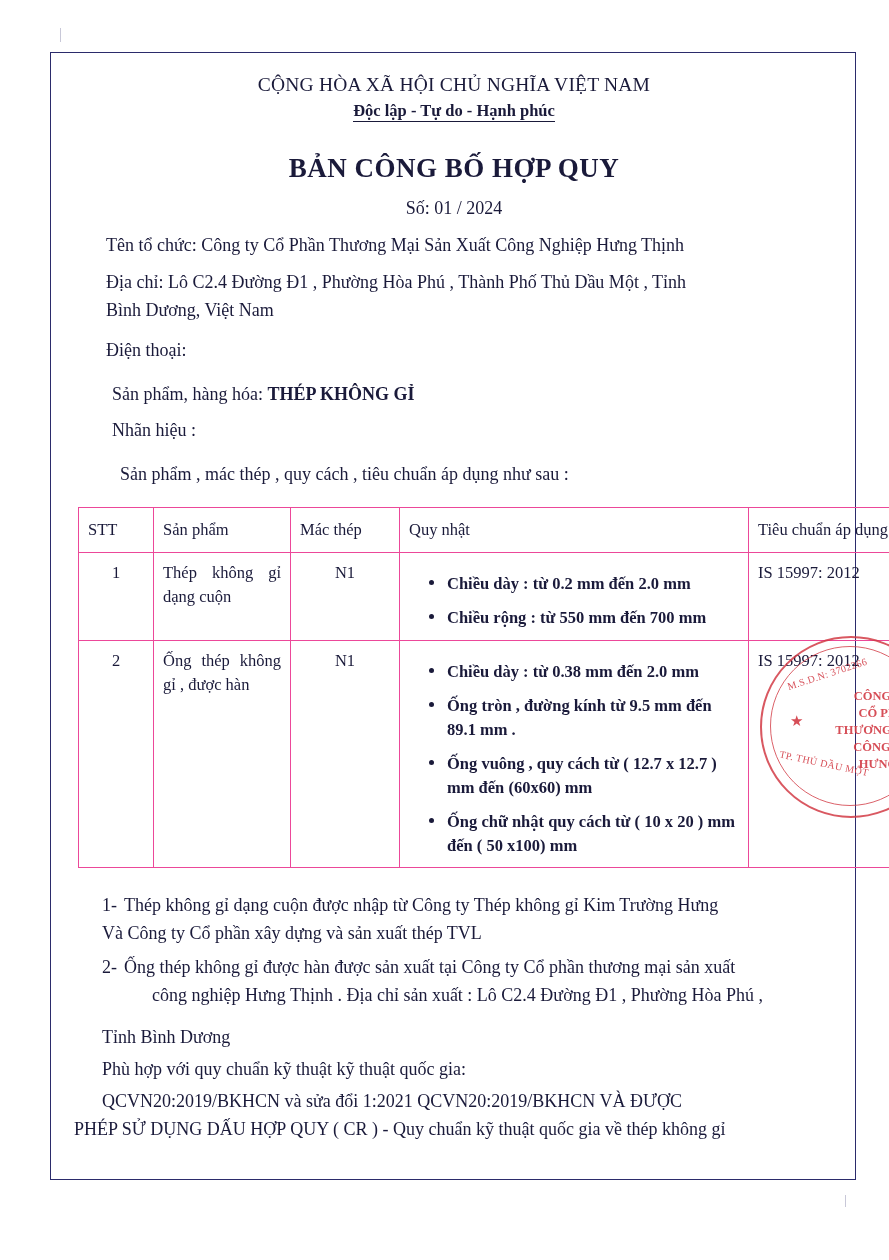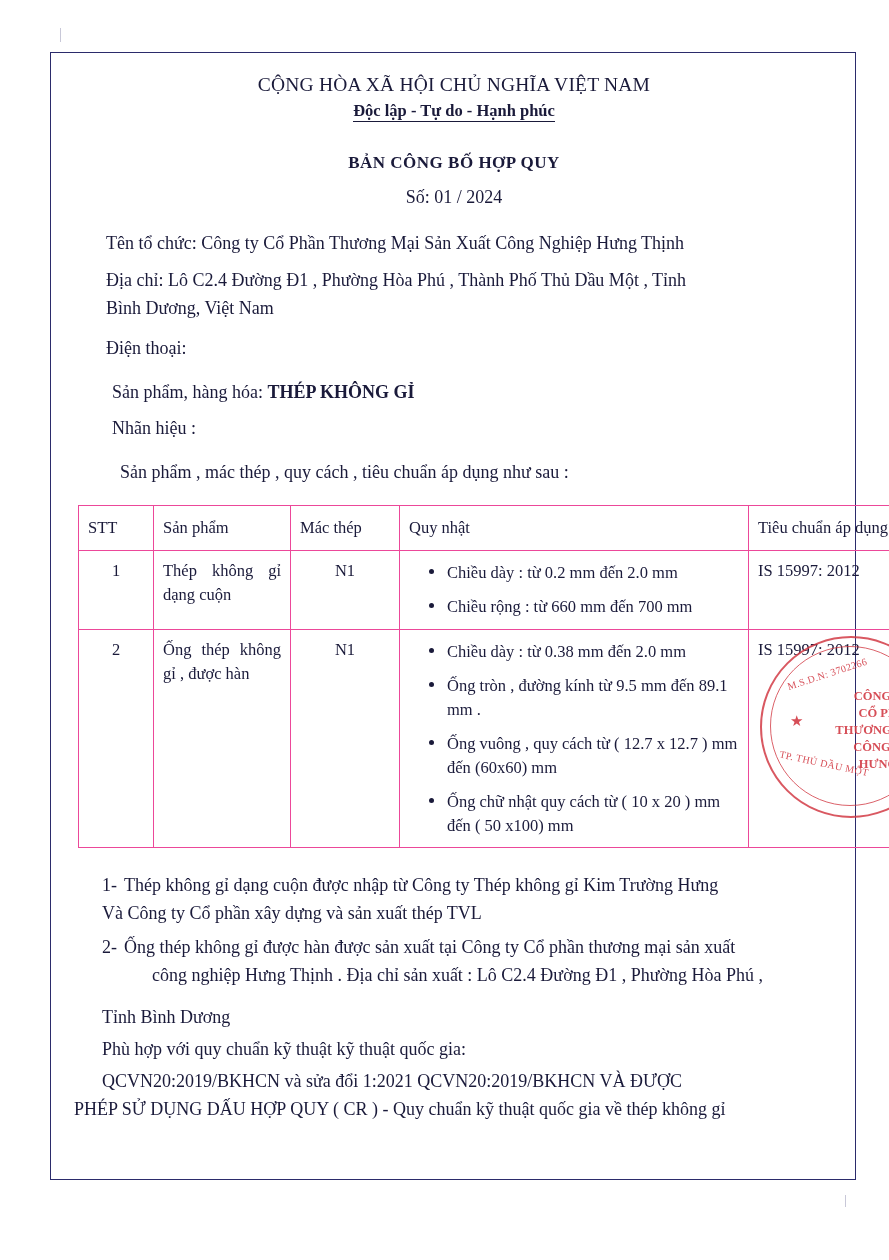--- a/index.html
+++ b/index.html
@@ -47,32 +47,32 @@
     font-weight: bold;
     font-size: 16.5px;
     margin-top: 5px;
   }
   .nation-sub span {
     border-bottom: 1px solid #1a1a3a;
     padding-bottom: 1px;
   }
   .doc-title {
     font-weight: bold;
-    font-size: 17px;
+    font-size: 27px;
     margin-top: 32px;
     letter-spacing: 0.5px;
   }
   .doc-number {
     font-size: 18px;
     margin-top: 14px;
   }
   .para {
     font-size: 18px;
     line-height: 1.55;
-    margin-top: 22px;
+    margin-top: 13px;
     text-align: left;
   }
   .para.indent1 { padding-left: 32px; }
   .para.indent2 { padding-left: 38px; }
   .para.indent3 { padding-left: 46px; }
   .bold { font-weight: bold; }
 
   table.spec {
     border-collapse: collapse;
     width: 735px;
@@ -94,23 +94,24 @@
     padding-bottom: 10px;
   }
   .col-stt { width: 56px; text-align: center; }
   .col-sp  { width: 118px; }
   .col-mac { width: 90px; }
   .col-qc  { width: 330px; }
   .col-tc  { width: 145px; }
   td.c { text-align: center; }
   td.just { text-align: justify; }
   ul.qc {
-    margin: 2px 0 2px 0;
+    margin: 11px 0 2px 0;
     padding-left: 20px;
     list-style: none;
+    font-weight: bold;
   }
   ul.qc li {
     position: relative;
     padding-left: 18px;
     margin-bottom: 10px;
     line-height: 1.45;
   }
   ul.qc li:last-child { margin-bottom: 2px; }
   ul.qc li::before {
     content: "";
@@ -266,21 +267,21 @@
         </tr>
       </thead>
       <tbody>
         <tr>
           <td class="c">1</td>
           <td class="just">Thép không gỉ dạng cuộn</td>
           <td class="c">N1</td>
           <td>
             <ul class="qc">
               <li>Chiều dày : từ 0.2 mm đến 2.0 mm</li>
-              <li>Chiều rộng : từ 660 mm đến 700 mm</li>
+              <li>Chiều rộng : từ 550 mm đến 700 mm</li>
             </ul>
           </td>
           <td>IS 15997: 2012</td>
         </tr>
         <tr>
           <td class="c">2</td>
           <td class="just">Ống thép không gỉ , được hàn</td>
           <td class="c">N1</td>
           <td>
             <ul class="qc">

